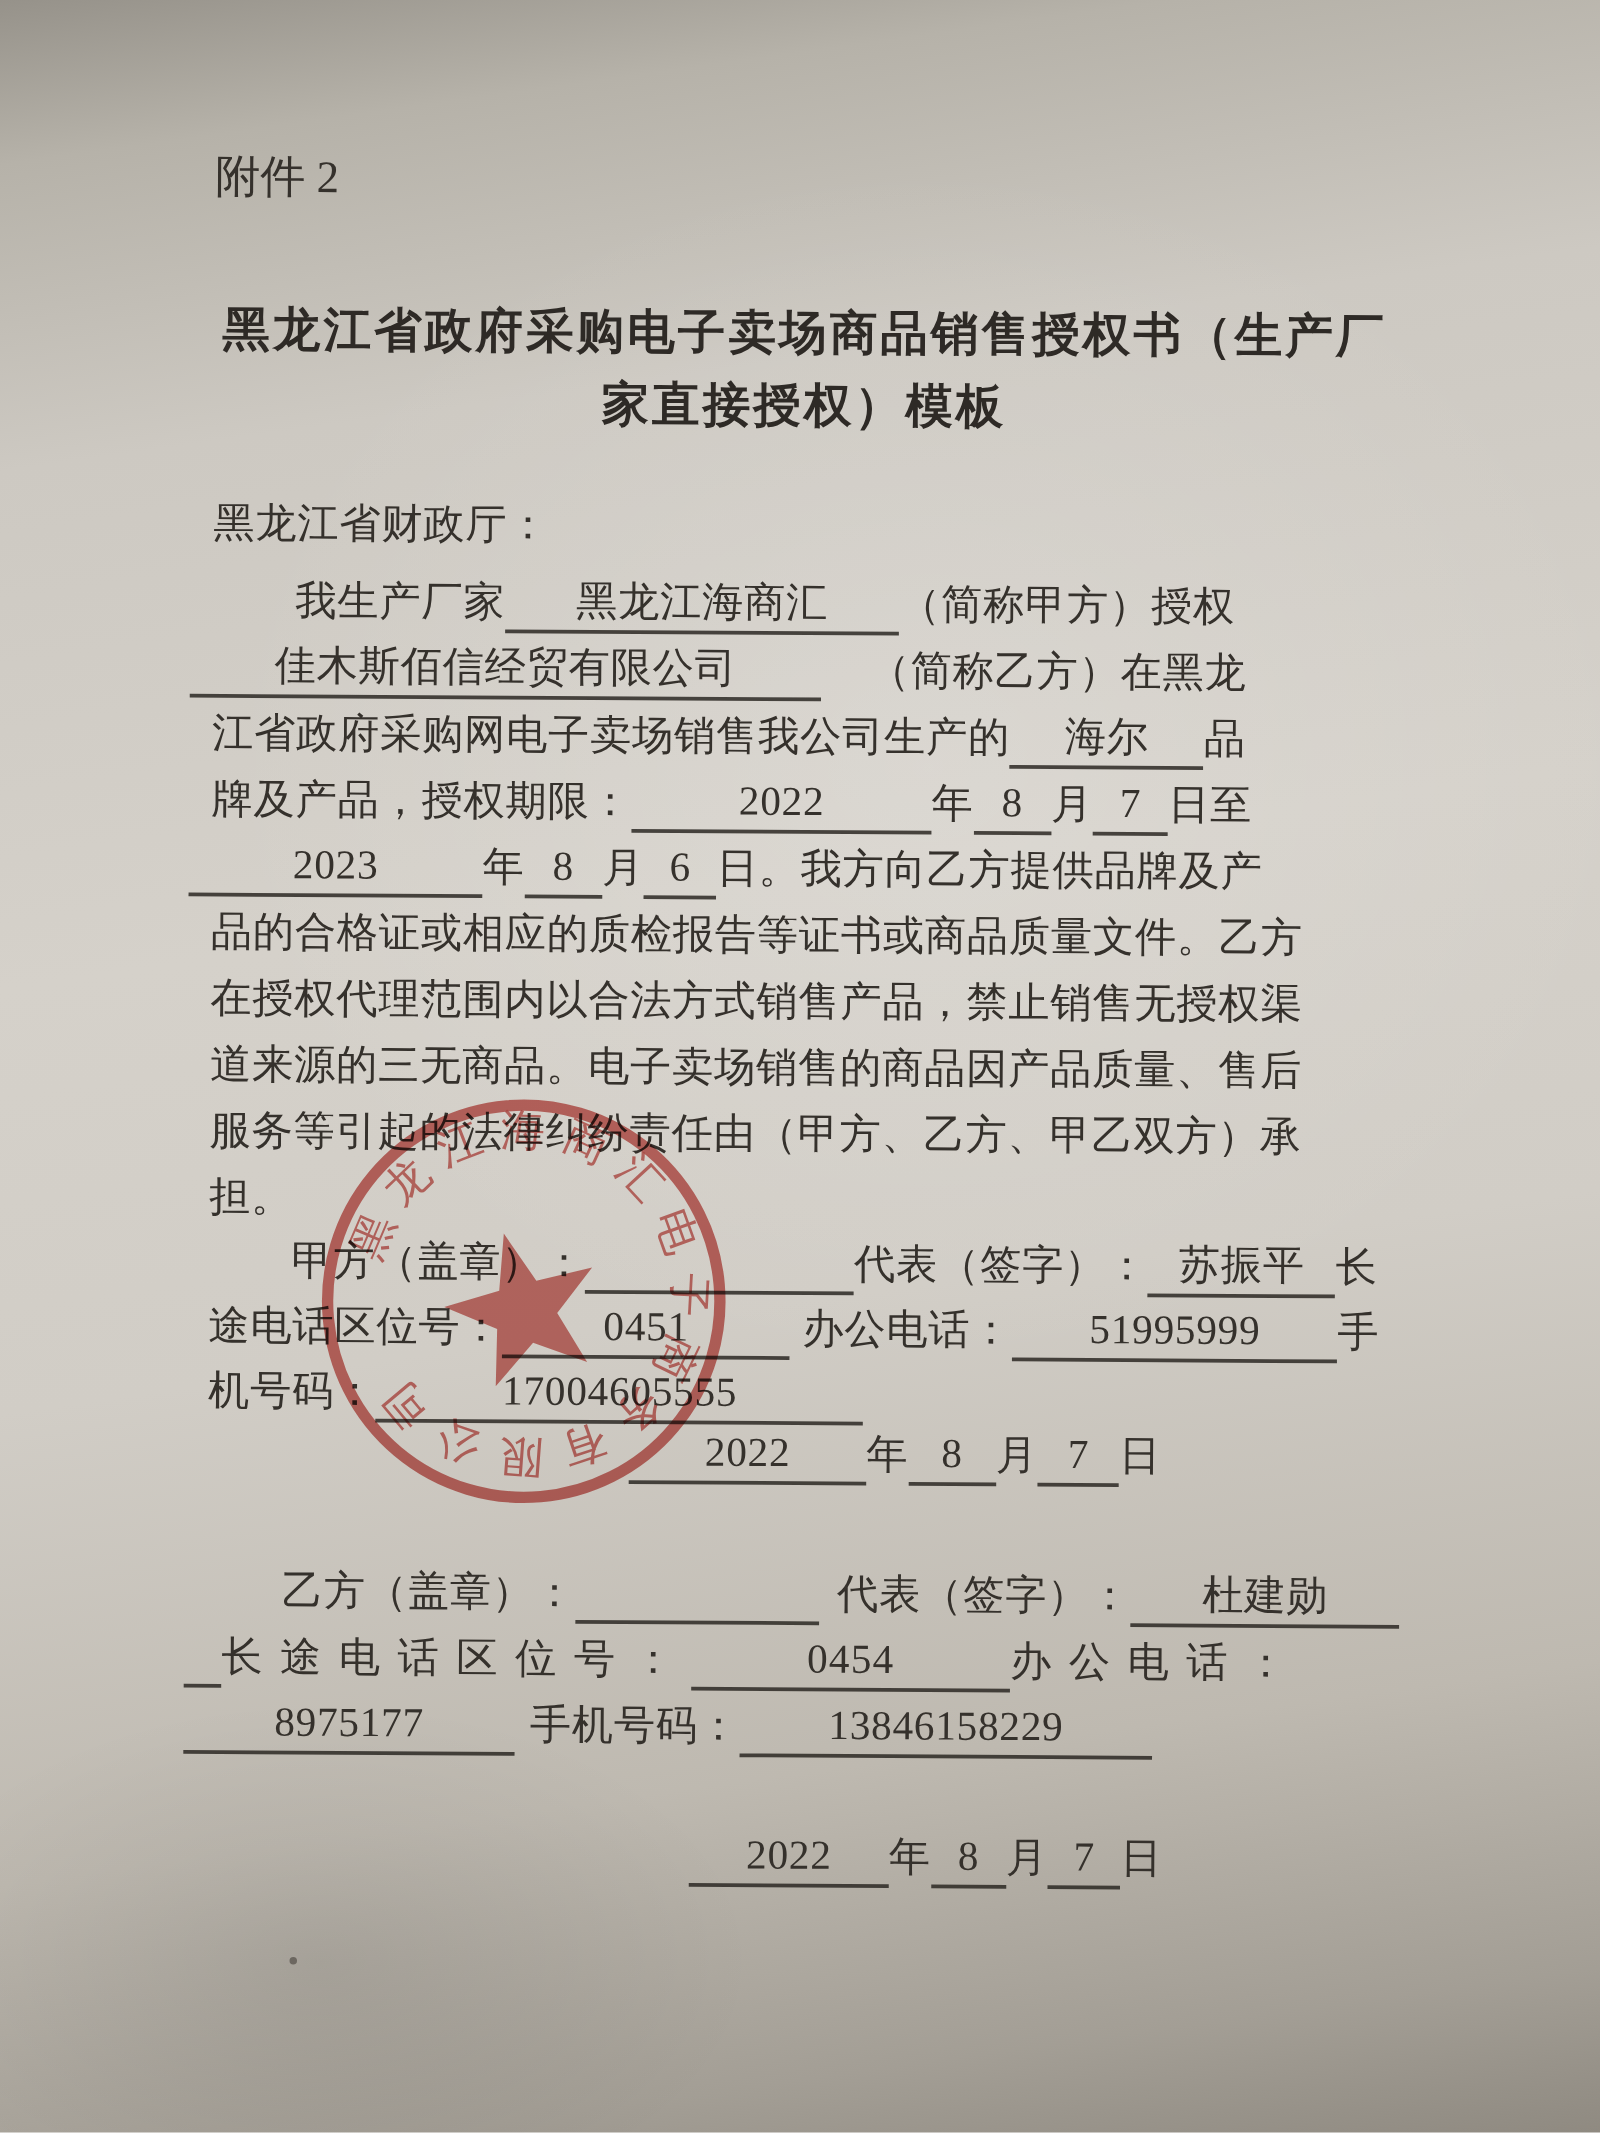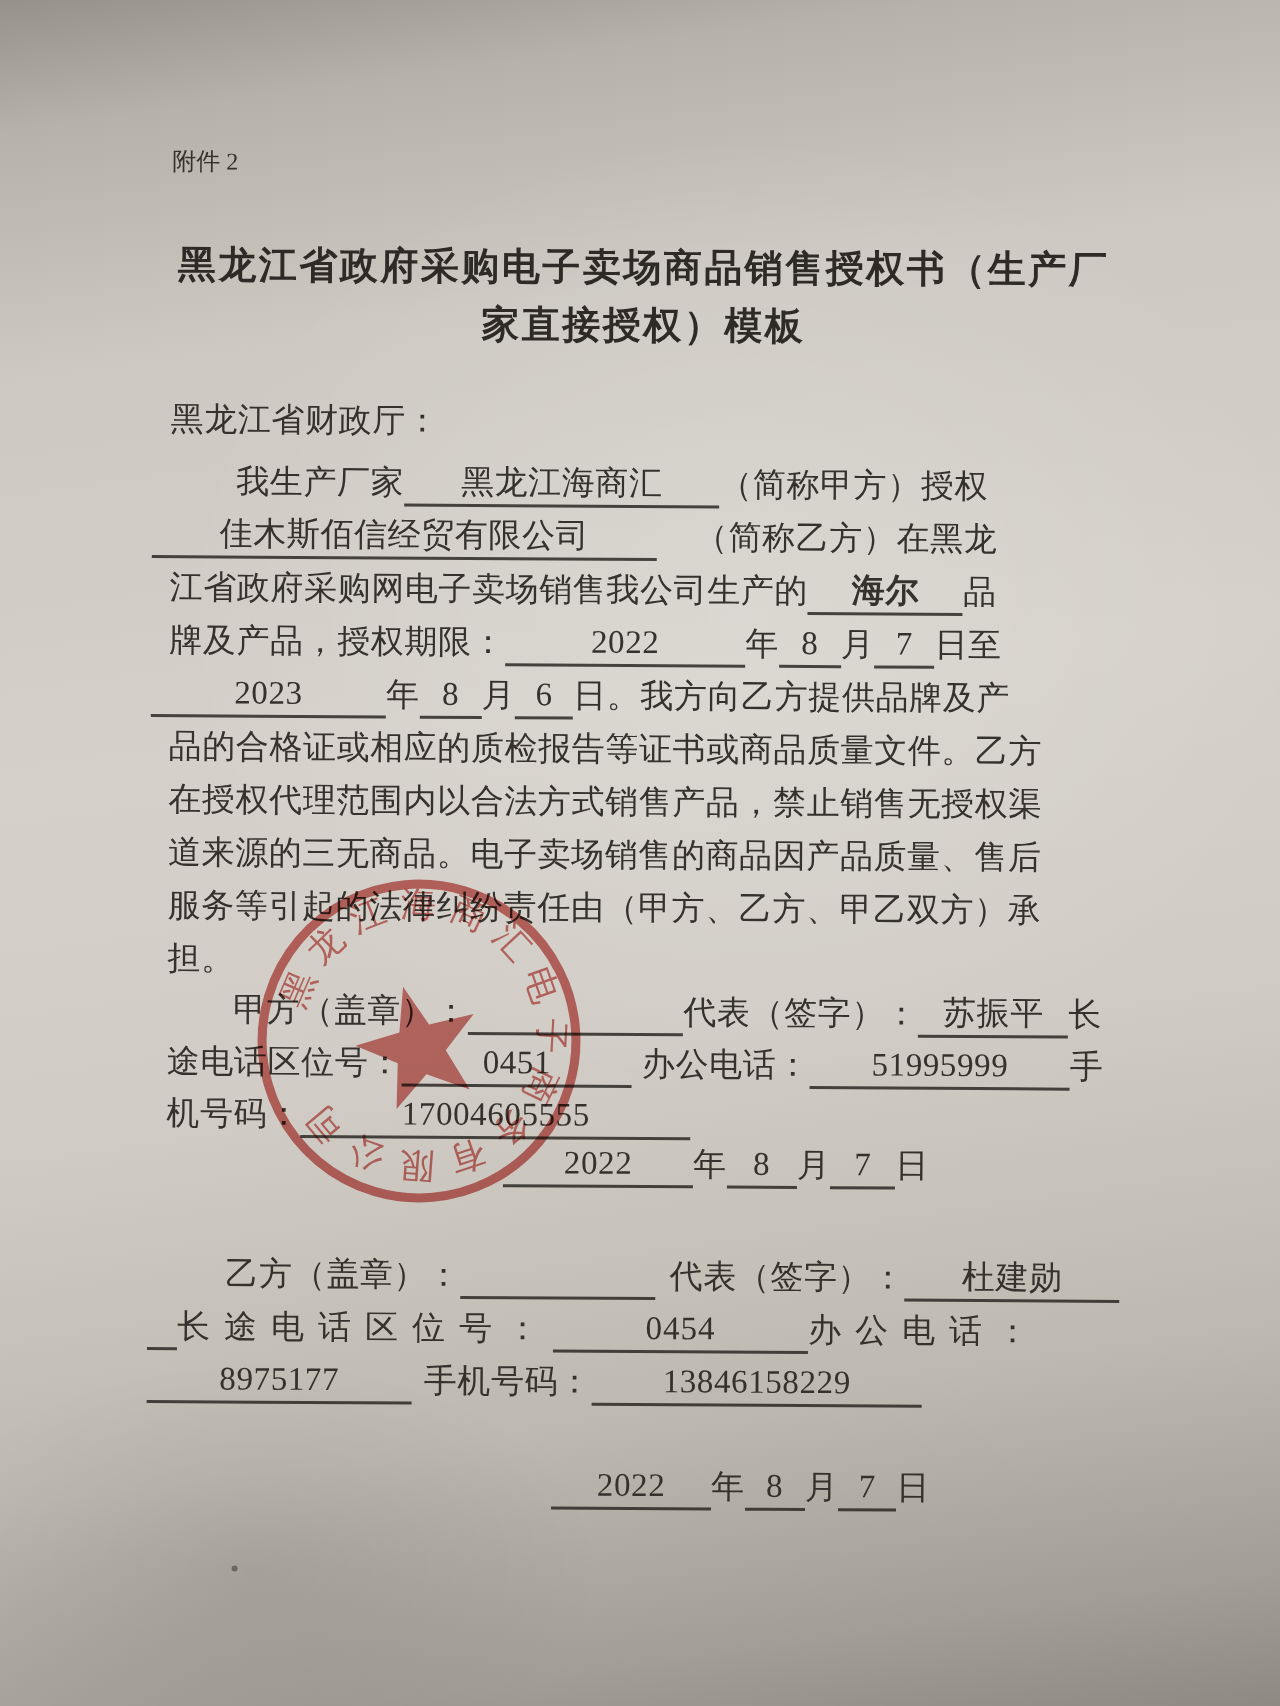--- a/index.html
+++ b/index.html
@@ -8,21 +8,21 @@
     font-family:"Liberation Serif",serif;
     background:linear-gradient(172deg,#96928a 0%,#b6b2a9 7%,#cdc9c2 20%,#d5d1ca 42%,#d1cdc6 60%,#beb9b0 80%,#a39e95 93%,#8f8a81 100%);
   }
   .sheen{position:absolute;inset:0;pointer-events:none;
     background:radial-gradient(ellipse 820px 700px at 58% 36%,rgba(255,255,255,.16),rgba(255,255,255,0) 70%),
                radial-gradient(ellipse 500px 300px at 20% 92%,rgba(0,0,0,.08),rgba(0,0,0,0) 70%);}
   .doc{position:absolute;inset:0;color:#35312c;transform:rotate(.35deg);}
   .ln{position:absolute;font-size:33px;line-height:48px;height:48px;white-space:nowrap;letter-spacing:.6px;}
   .blank{display:inline-block;border-bottom:3px solid rgba(44,40,35,.85);text-align:center;
          height:44px;line-height:44px;vertical-align:bottom;}
-  .attachment{position:absolute;left:168px;top:148px;font-size:24px;}
+  .attachment{position:absolute;left:168px;top:120px;font-size:36px;}
   .title{position:absolute;left:0;top:238px;width:1280px;text-align:center;
          font-family:"Liberation Sans",sans-serif;font-weight:700;font-size:38px;
          line-height:58px;letter-spacing:2.5px;color:#2e2a26;}
   .wide{letter-spacing:14px;}
   .stamp{position:absolute;left:248px;top:870px;width:342px;height:342px;
          mix-blend-mode:multiply;opacity:.87;transform:rotate(-5deg);}
   .speck{position:absolute;left:236px;top:1568px;width:6px;height:6px;border-radius:50%;
          background:rgba(60,55,50,.55);}
 </style>
 </head>
@@ -41,21 +41,21 @@
 
   <div class="ln" style="left:168px;top:398px;">黑龙江省财政厅：</div>
 
   <div class="ln" style="left:234px;top:460px;">
     <span>我生产厂家</span><span class="blank" style="width:315px;">黑龙江海商汇</span><span>（简称甲方）授权</span>
   </div>
   <div class="ln" style="left:150px;top:513px;">
     <span class="blank" style="width:505px;">佳木斯佰信经贸有限公司</span><span style="display:inline-block;width:38px;"></span><span>（简称乙方）在黑龙</span>
   </div>
   <div class="ln" style="left:168px;top:566px;">
-    <span>江省政府采购网电子卖场销售我公司生产的</span><span class="blank" style="width:155px;font-weight:bold;">海尔</span><span>品</span>
+    <span>江省政府采购网电子卖场销售我公司生产的</span><span class="blank" style="width:155px;">海尔</span><span>品</span>
   </div>
   <div class="ln" style="left:168px;top:619px;">
     <span>牌及产品，授权期限：</span><span class="blank" style="width:240px;">2022</span><span>年</span><span class="blank" style="width:62px;">8</span><span>月</span><span class="blank" style="width:60px;">7</span><span>日至</span>
   </div>
   <div class="ln" style="left:150px;top:672px;">
     <span class="blank" style="width:235px;">2023</span><span>年</span><span class="blank" style="width:62px;">8</span><span>月</span><span class="blank" style="width:58px;">6</span><span>日。我方向乙方提供品牌及产</span>
   </div>
   <div class="ln" style="left:168px;top:725px;">品的合格证或相应的质检报告等证书或商品质量文件。乙方</div>
   <div class="ln" style="left:168px;top:778px;">在授权代理范围内以合法方式销售产品，禁止销售无授权渠</div>
   <div class="ln" style="left:168px;top:831px;">道来源的三无商品。电子卖场销售的商品因产品质量、售后</div>

